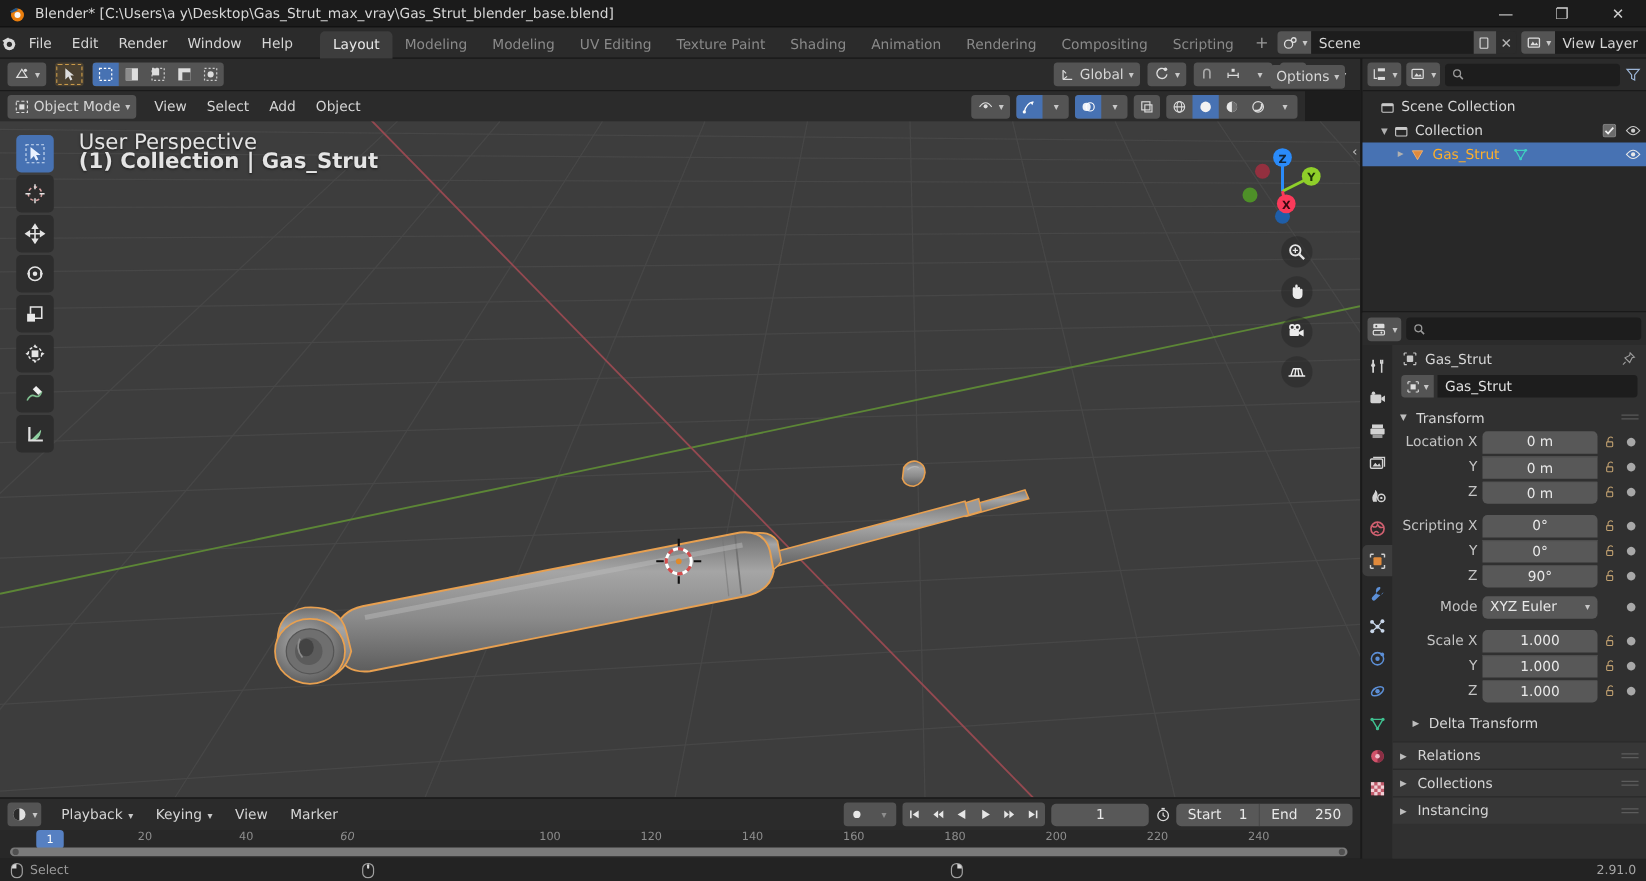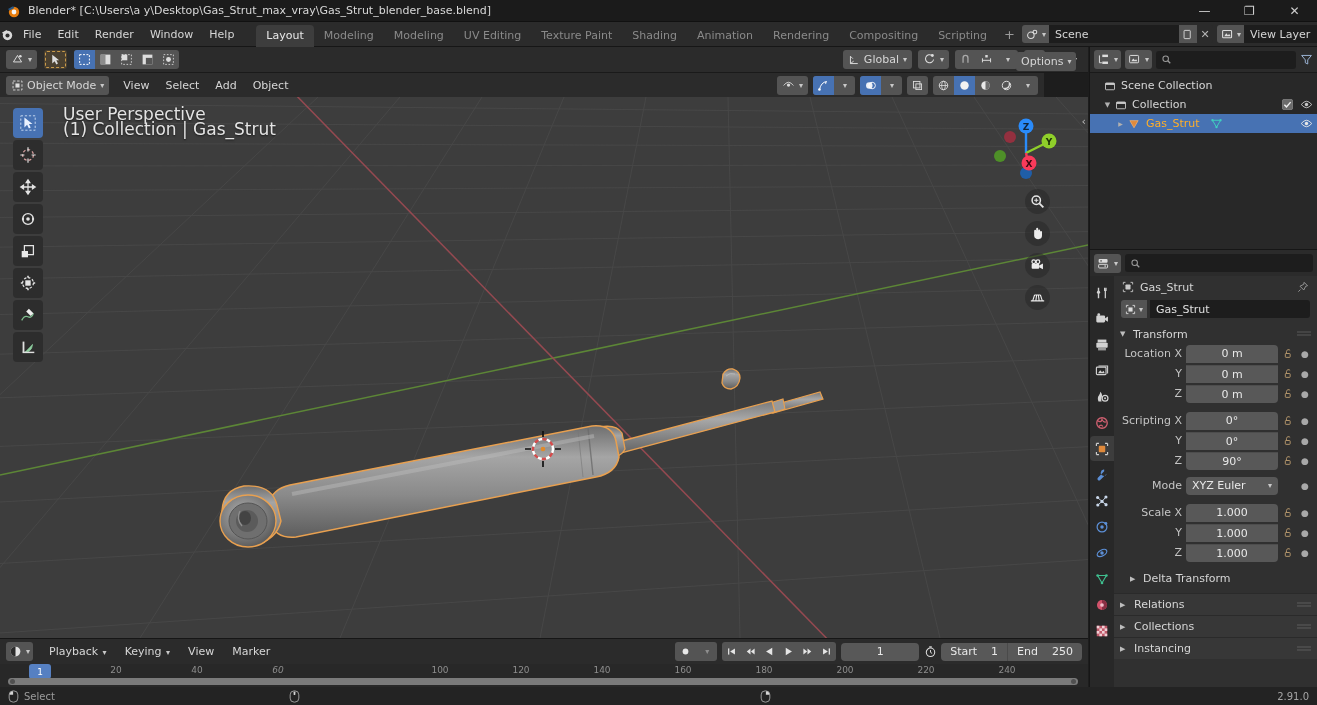--- a/index.html
+++ b/index.html
@@ -83,21 +83,21 @@
   
   .viewport {
     position:absolute; left:0; top:97px; width:1088px; height:541px;
     background:#3d3d3d; overflow:hidden;
   }
   .grid-svg { position:absolute; left:0; top:0; }
   .vp-text {
     position:absolute; left:63px; top:107px; font-size:17px; color:#e4e4e4;
     line-height:15px; text-shadow:0 1px 2px rgba(0,0,0,.6); z-index:6;
   }
-  .vp-text .l2 { font-weight:normal; }
+  .vp-text .l2 { font-weight:bold; }
 
   
   .tool-col {
     position:absolute; left:13px; top:108px; width:30px; z-index:7;
     display:flex; flex-direction:column; gap:2px;
   }
   .tool-btn {
     width:30px; height:30px; background:#2d2d2d; border-radius:4px;
     display:flex; align-items:center; justify-content:center;
   }

